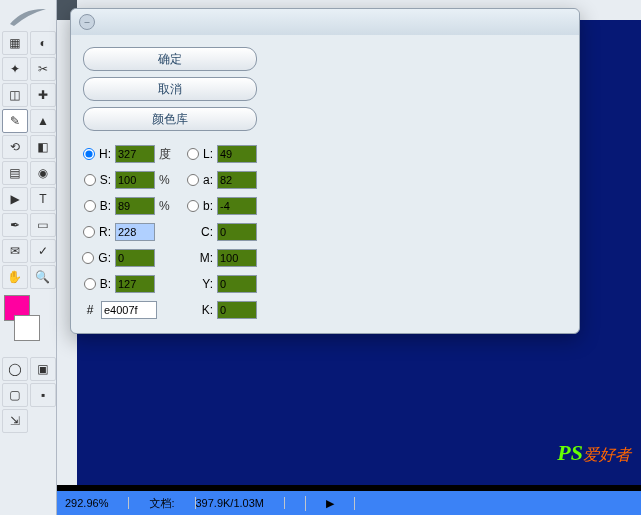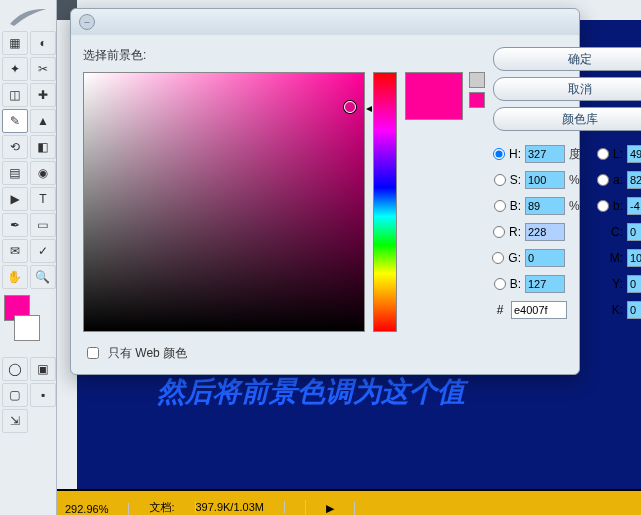--- a/index.html
+++ b/index.html
@@ -13,21 +13,21 @@
 .swatches{padding:4px}
 .swatch{width:24px;height:24px;border:1px solid #888}
 .fg-swatch{background:#ff00a0;margin-bottom:4px}
 .bg-swatch{background:#fff;position:relative;top:-10px;left:10px}
 .canvas-area{flex:1;background:#4a5560;position:relative;overflow:hidden}
 .ruler-h{position:absolute;top:0;left:20px;right:0;height:20px;background:#e8edf2;border-bottom:1px solid #999}
 .ruler-v{position:absolute;top:20px;left:0;bottom:24px;width:20px;background:#e8edf2;border-right:1px solid #999}
 .canvas{position:absolute;top:20px;left:20px;right:0;bottom:24px;background:#061875;overflow:hidden}
 .cloud{position:absolute;top:70px;left:170px;width:220px;height:140px;background:#f0e0e8;border-radius:50%;filter:blur(8px)}
 .caption{position:absolute;bottom:80px;left:80px;color:#2060ff;font-size:28px;font-style:italic;font-weight:bold;font-family:"KaiTi",serif}
-.status{position:absolute;bottom:0;left:0;right:0;height:24px;background:#eab308;display:flex;align-items:flex-end;padding:0 8px;gap:20px;border-top:2px solid #000000;font-size:11px}
+.status{position:absolute;bottom:0;left:0;right:0;height:24px;background:#3b82f6;display:flex;align-items:center;padding:0 8px;gap:20px;border-top:6px solid #000000;font-size:11px}
 .status span{border-right:1px solid #c0c5cc;padding-right:20px}
 .watermark{position:absolute;bottom:25px;right:10px;color:#fff;font-size:16px;font-family:serif;font-style:italic}
 .watermark b{color:#66ff00;font-size:22px}
 .watermark i{color:#ff6600}
 .url{position:absolute;bottom:8px;right:140px;color:#ff9900;font-size:14px;letter-spacing:1px}
 .side-icons{position:absolute;top:38px;right:8px;display:flex;gap:4px}
 .side-icons span{width:14px;height:14px;border-radius:50%;background:#e0e8f0;border:1px solid #7a8aa0;display:flex;align-items:center;justify-content:center;font-size:9px;color:#3a5a8a}
 
 .dialog{position:absolute;top:8px;left:70px;width:508px;background:#e6edf2;border:1px solid #95a2b0;border-radius:6px;box-shadow:0 6px 20px rgba(0,0,0,.3)}
 .titlebar{height:26px;display:flex;align-items:center;position:relative;background:linear-gradient(#e8f0f6,#d0dce6);border-radius:6px 6px 0 0}
@@ -53,21 +53,21 @@
 .prev-top{height:50%;background:#ff0099}
 .prev-bot{height:50%;background:#ff0099}
 .mini{width:16px;display:flex;flex-direction:column;gap:4px;align-items:center}
 .cube{width:14px;height:14px;background:#ccc;border:1px solid #888}
 .mini-sw{width:14px;height:14px;background:#ff0099;border:1px solid #888}
 .vals{display:flex;gap:12px}
 .col{display:flex;flex-direction:column;gap:4px}
 .row{display:flex;align-items:center;gap:4px;height:22px}
 .row label{width:28px;text-align:right;display:flex;align-items:center;gap:4px;justify-content:flex-end}
 .row input[type=radio]{width:12px;height:12px;margin:0}
-.row input[type=text]{width:34px;height:16px;border:1px solid #8a98a8;font-size:11px;padding:0 2px;text-align:left;background:#7dd3fc}
+.row input[type=text]{width:34px;height:16px;border:1px solid #8a98a8;font-size:11px;padding:0 2px;text-align:left;background:#4d7c0f}
 .row input.sel{background:#b0d0ff}
 .unit{width:14px;color:#333}
 .hex-row{display:flex;align-items:center;gap:4px;margin-top:2px}
 .hex-row input{width:50px;height:16px;border:1px solid #8a98a8;font-size:11px;padding:0 2px;background:#fff}
 .hex-lbl{width:14px;text-align:center}
 </style>
 </head>
 <body>
 
 <div class="app">
@@ -115,60 +115,35 @@
   <div class="canvas-area">
     <div class="side-icons">
       <span>◂</span>
       <span>◐</span>
       <span>▸</span>
     </div>
     <div class="ruler-h"></div>
     <div class="ruler-v"></div>
     <div class="canvas">
       <div class="cloud"></div>
-      <div class="caption">然后将前景色调为这个值</div>
+      <div class="watermark"><b>PS</b><i>爱好者</i></div>
     </div>
     <div class="status">
       <span>292.96%</span>
       <span><span>文档:</span><span>397.9K/1.03M</span></span>
       <span>▶</span>
     </div>
   </div>
 </div>
 
 <div class="dialog">
   <div class="titlebar">
     <span class="close">–</span>
   </div>
   <div class="body">
-    <div class="left">
-      <div class="prompt">选择前景色:</div>
-      <div class="picker-row">
-        <div class="field">
-          <div class="sat-val"></div>
-          <div class="field-cursor"></div>
-          <span class="arrow">◂</span>
-        </div>
-        <div class="hue"></div>
-        <div class="preview-row">
-          <div class="preview">
-            <div class="prev-top"></div>
-              <div class="prev-bot"></div>
-          </div>
-          <div class="mini">
-            <div class="cube"></div>
-            <div class="mini-sw"></div>
-          </div>
-        </div>
-      </div>
-      <label class="webonly">
-        <input type="checkbox" style="">
-        <span>只有 Web 颜色</span>
-      </label>
-    </div>
     <div class="right">
       <div class="btns">
         <div class="btn">确定</div>
         <div class="btn">取消</div>
         <div class="btn">颜色库</div>
       </div>
       <div class="vals">
         <div class="col">
           <div class="row">
               <label><input type="radio" name="m" checked="" style="">H:</label>

